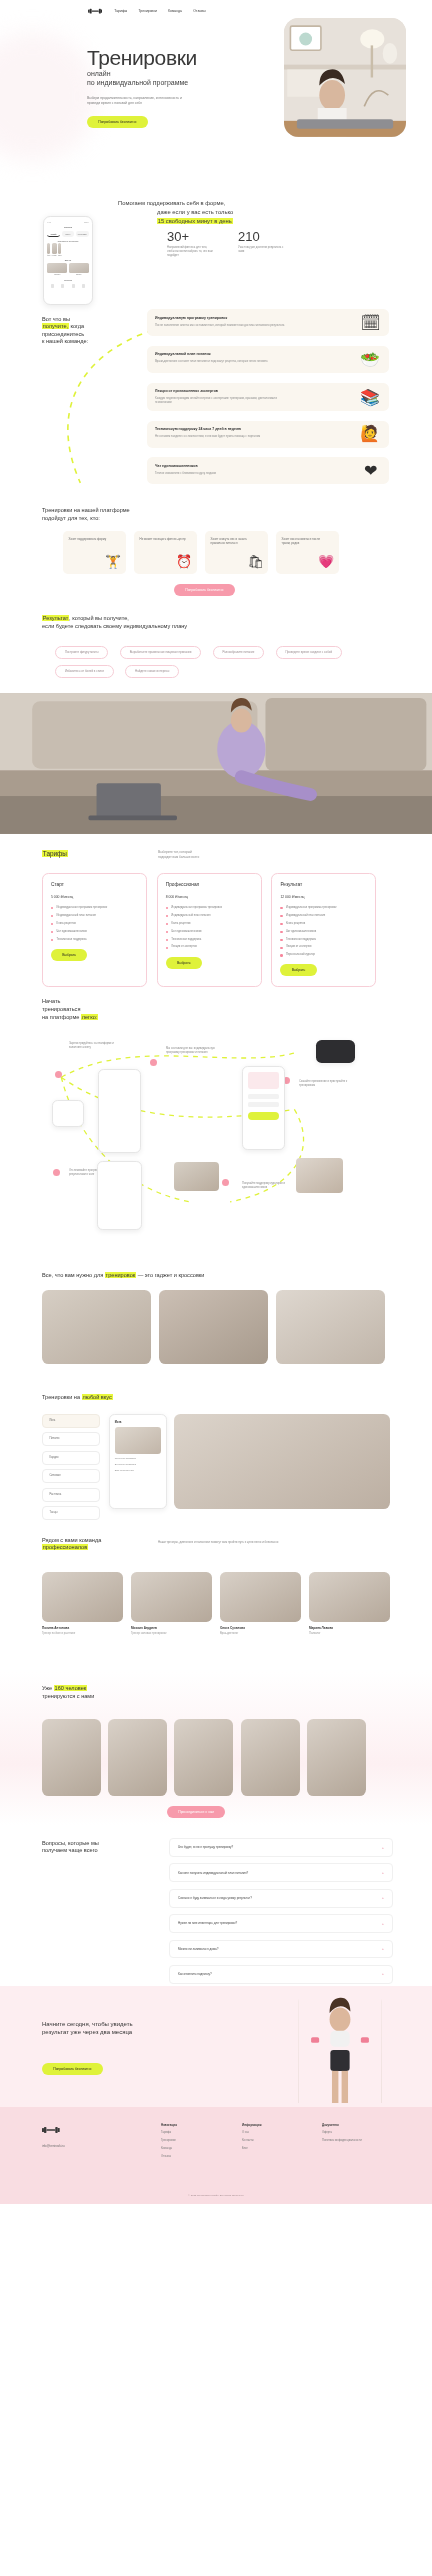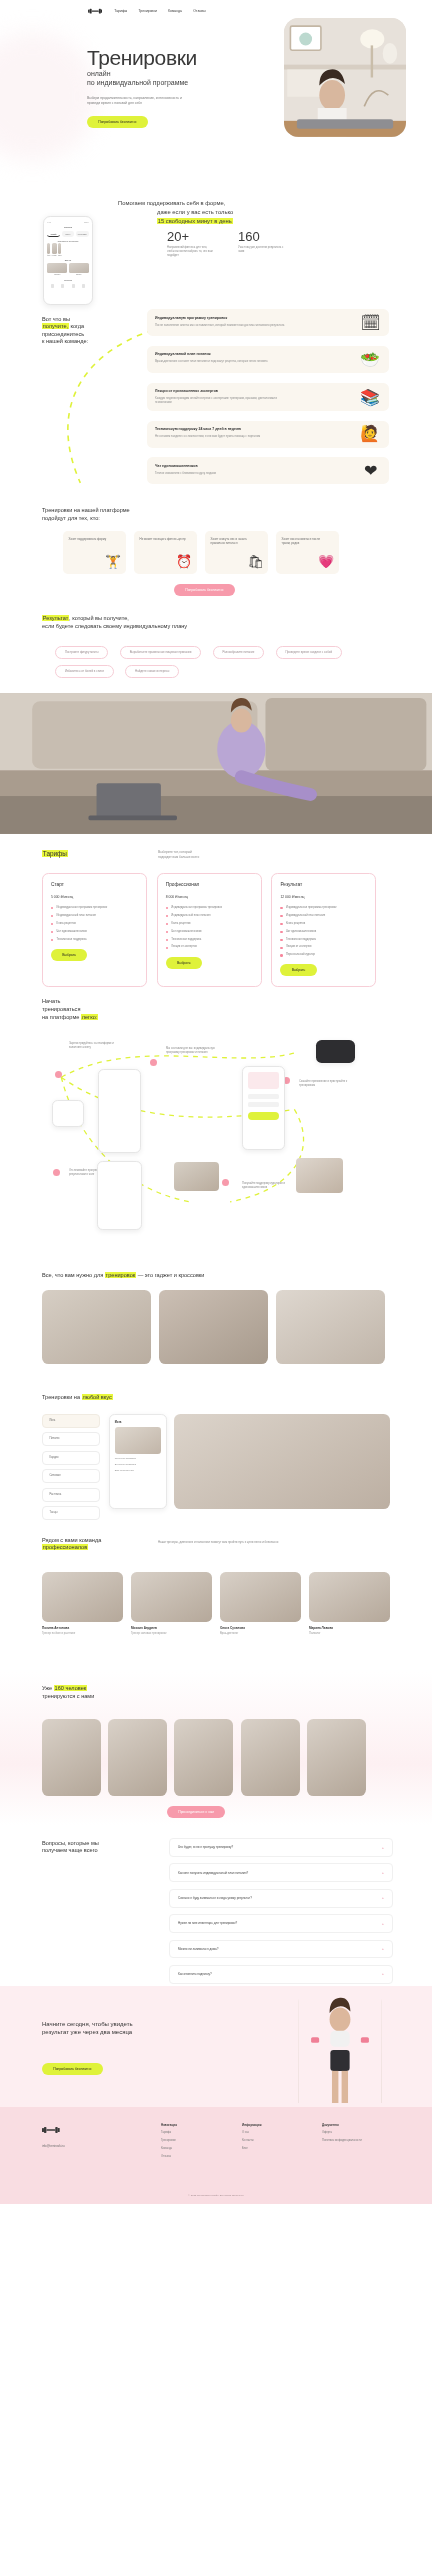--- a/index.html
+++ b/index.html
@@ -276,25 +276,25 @@
       <div class="ph-sec">Подборки</div>
       <div class="ph-nav">
         <i></i>
         <i></i>
         <i></i>
         <i></i>
       </div>
     </div>
 
     <div class="stat-box" style="left:167px">
-      <div class="stat-n">20+</div>
+      <div class="stat-n">30+</div>
       <div class="stat-d">Направлений фитнеса для того, чтобы вы могли выбрать то, что вам подойдет</div>
     </div>
     <div class="stat-box" style="left:238px">
-      <div class="stat-n">160</div>
+      <div class="stat-n">210</div>
       <div class="stat-d">Участниц уже достигли результата с нами</div>
     </div>
   </section>
 
   <section class="s-benefits">
     <svg style="position:absolute;left:32px;top:24px" width="153" height="177" viewBox="0 0 190 220">
       <path d="M150 10 C60 40, 20 110, 60 200" stroke="#dff23a" stroke-width="2" fill="none" stroke-dasharray="7 7"></path>
     </svg>
     <div class="ben-head">
       <div>Вот что вы</div>

